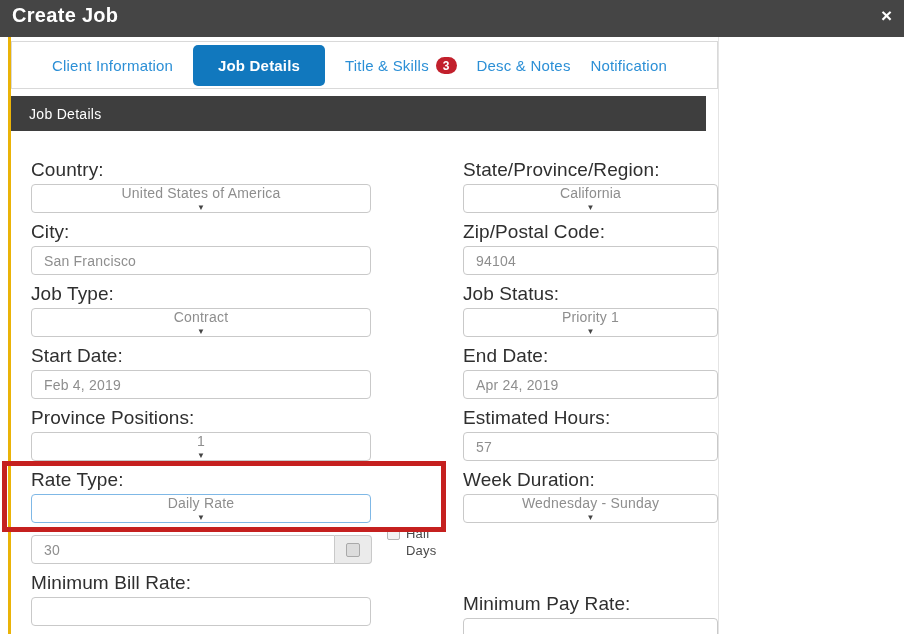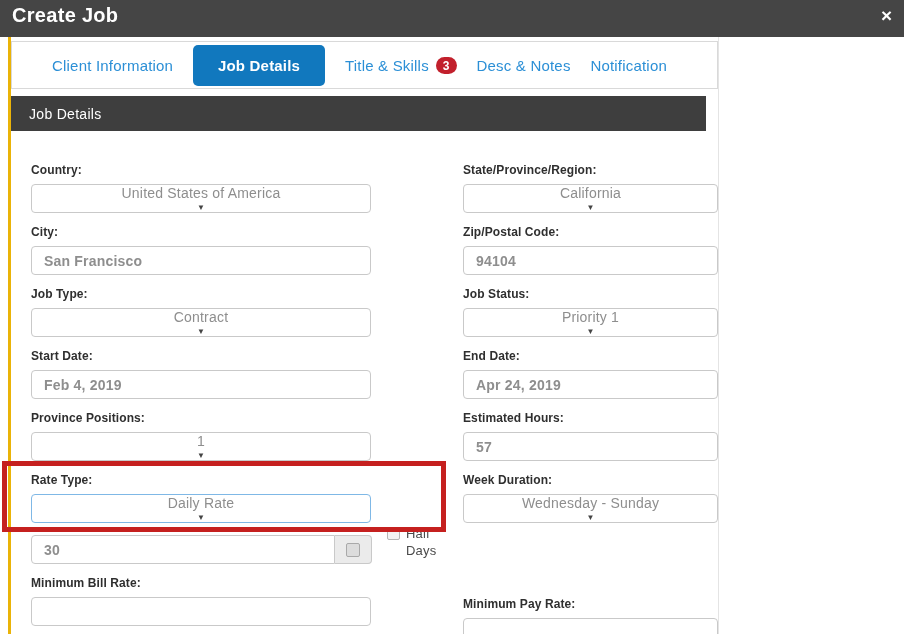--- a/index.html
+++ b/index.html
@@ -50,32 +50,32 @@
     letter-spacing:.3px;
   }
   
   .form{
     display:flex;padding:32px 0 0 20px;
   }
   .col-left{width:340px;margin-right:92px;}
   .col-right{width:345px;}
   .field{margin-bottom:12px;position:relative;}
   .field-label{
-    display:block;font-size:12px;line-height:14px;font-weight:700;color:#2f2f2f;
+    display:block;font-size:19px;line-height:14px;font-weight:400;color:#2f2f2f;
     margin-bottom:7px;letter-spacing:.1px;
   }
   .control{
     height:29px;box-sizing:border-box;border:1px solid #c9c9c9;border-radius:4px;
     background:#fff;font-size:14px;color:#8e8e8e;letter-spacing:.2px;
     display:flex;align-items:center;padding:0 12px;width:100%;flex-direction:column;
   }
   .select{justify-content:space-between;cursor:pointer;}
   .select .caret{font-size:8px;color:#444;}
   .select.focused{border-color:#7fb8e6;}
-  input.control{padding:0 12px;outline:none;font-weight:bold;}
+  input.control{padding:0 12px;outline:none;}
   input.control::placeholder{color:#bbb;}
   .spacer{height:62px;}
   
   .half-days{
     position:absolute;left:356px;top:21px;display:flex;gap:6px;width:52px;margin-top:31px;
   }
   .checkbox{
     width:11px;height:11px;border:1px solid #b6b6b6;border-radius:2px;
     background:#f4f4f4;flex:none;margin-top:2px;cursor:pointer;
   }

